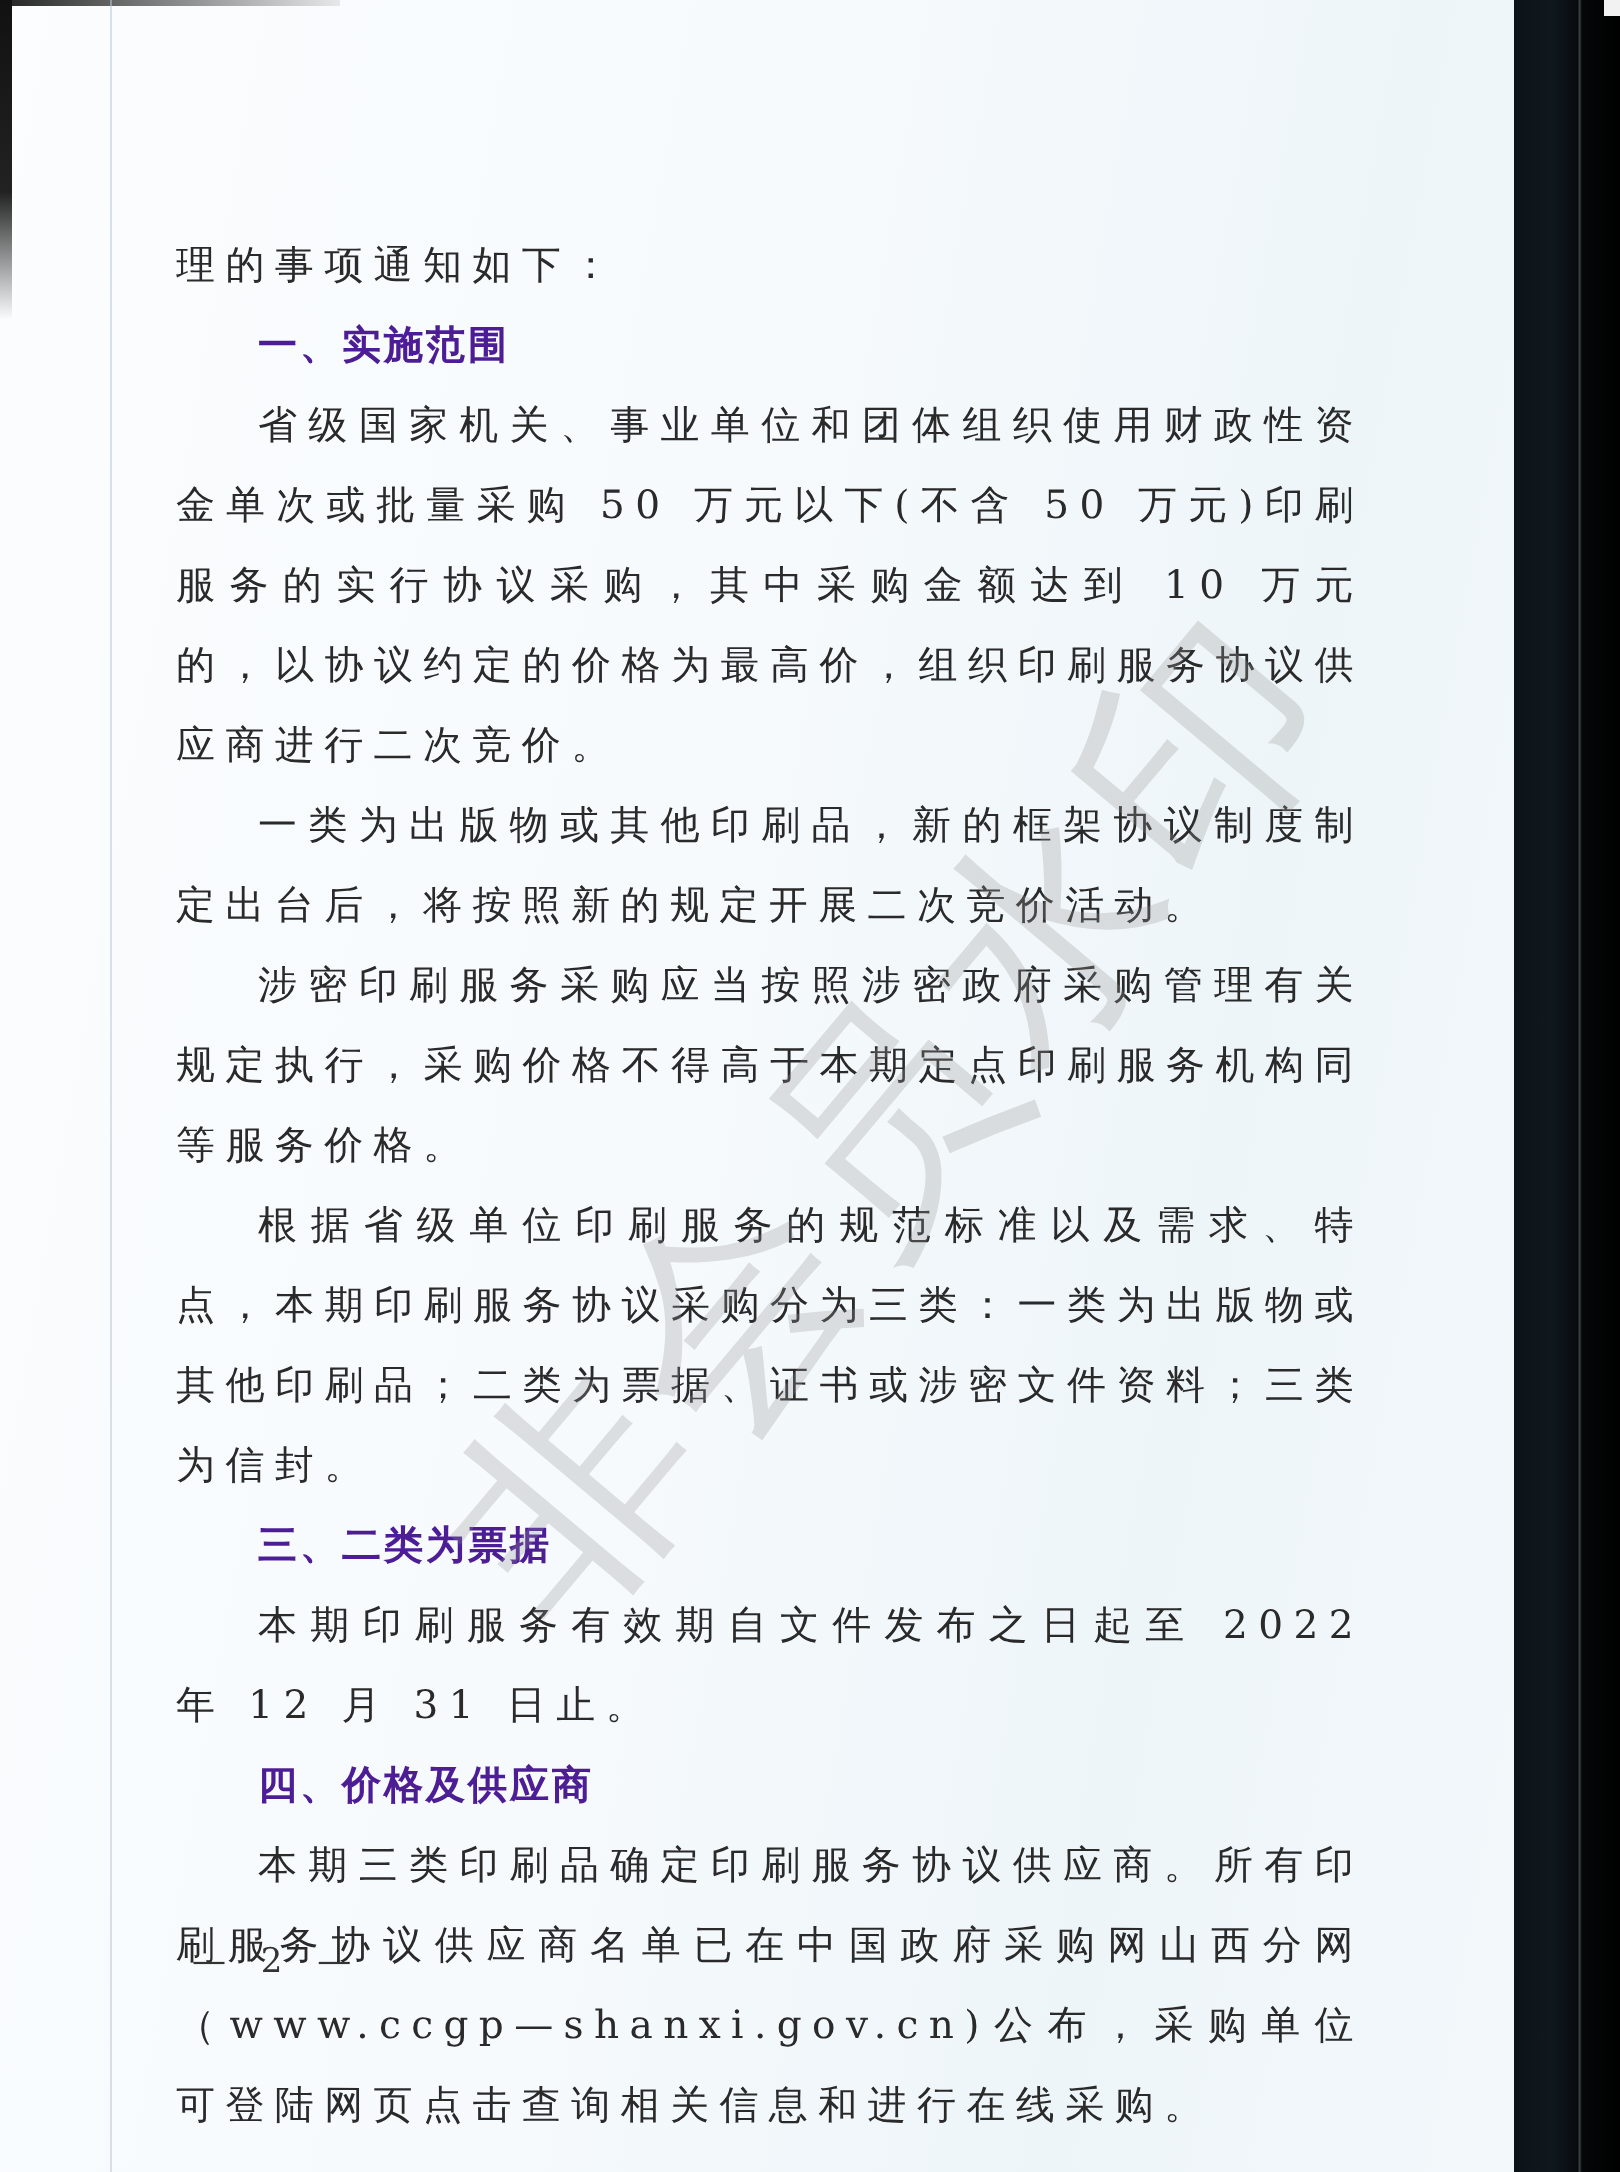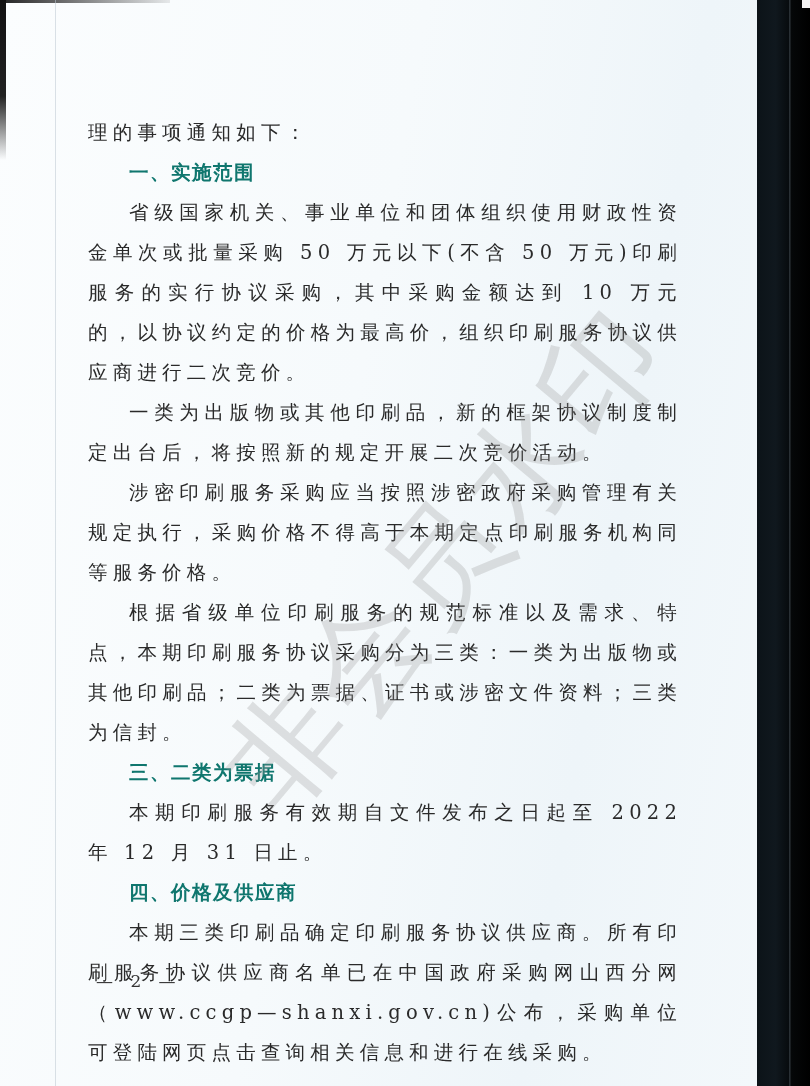--- a/index.html
+++ b/index.html
@@ -33,21 +33,21 @@
     position: absolute; right: 0; top: 0; width: 8px; height: 8px; background: #f2f2f2;
   }
   .content {
     position: absolute; left: 88px; top: 113px; width: 594px;
     font-size: 19.5px; letter-spacing: 5.2px; line-height: 40px;
   }
   .content p { margin: 0; text-align: justify; text-align-last: left; }
   .content p.indent { text-indent: 41px; }
   .content p.heading {
     padding-left: 41px; font-family: "DejaVu Sans", "Liberation Sans", sans-serif;
-    font-weight: bold; letter-spacing: 1.5px; color: #0f766e;
+    font-weight: bold; letter-spacing: 1.5px; color: #4c1d95;
   }
   .page-number {
     position: absolute; left: 96px; top: 971px;
     font-size: 17px; letter-spacing: 6px; color: #333;
   }
   .watermark {
     position: absolute; left: 150px; top: 500px; width: 560px; text-align: center;
     font-family: "DejaVu Sans", "Liberation Sans", sans-serif;
     font-size: 118px; font-weight: 300; letter-spacing: 4px;
     color: rgba(150,150,150,0.28);

